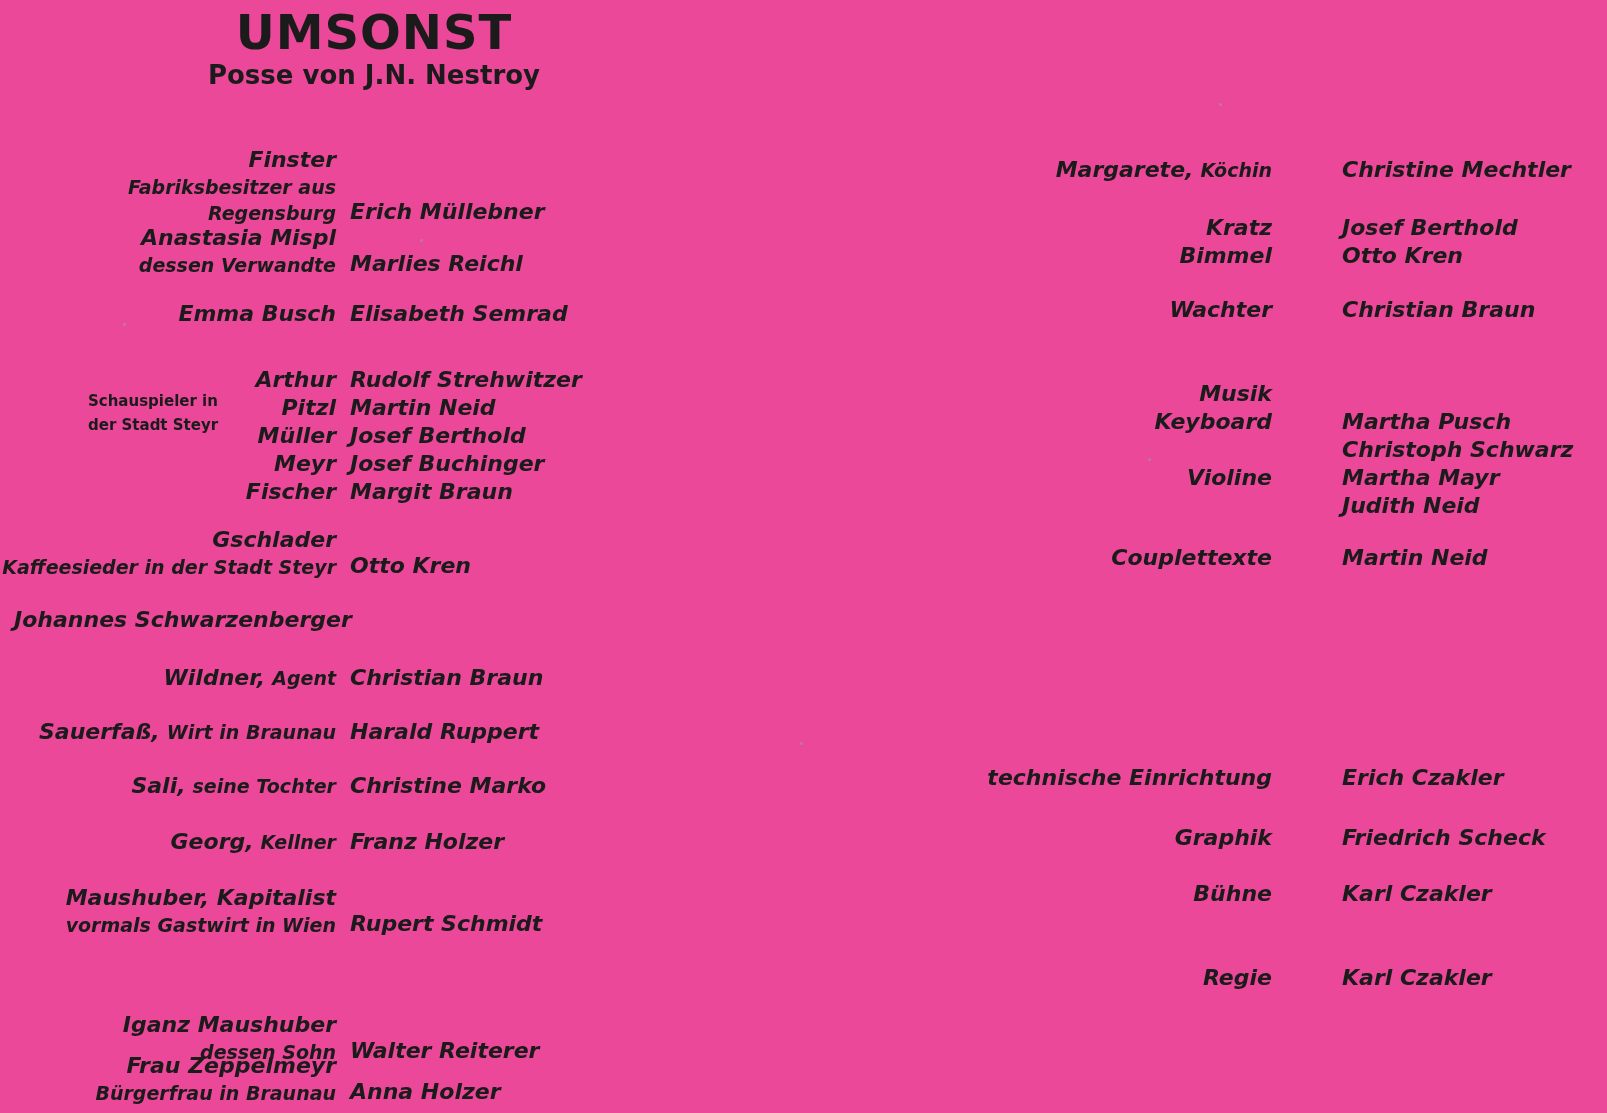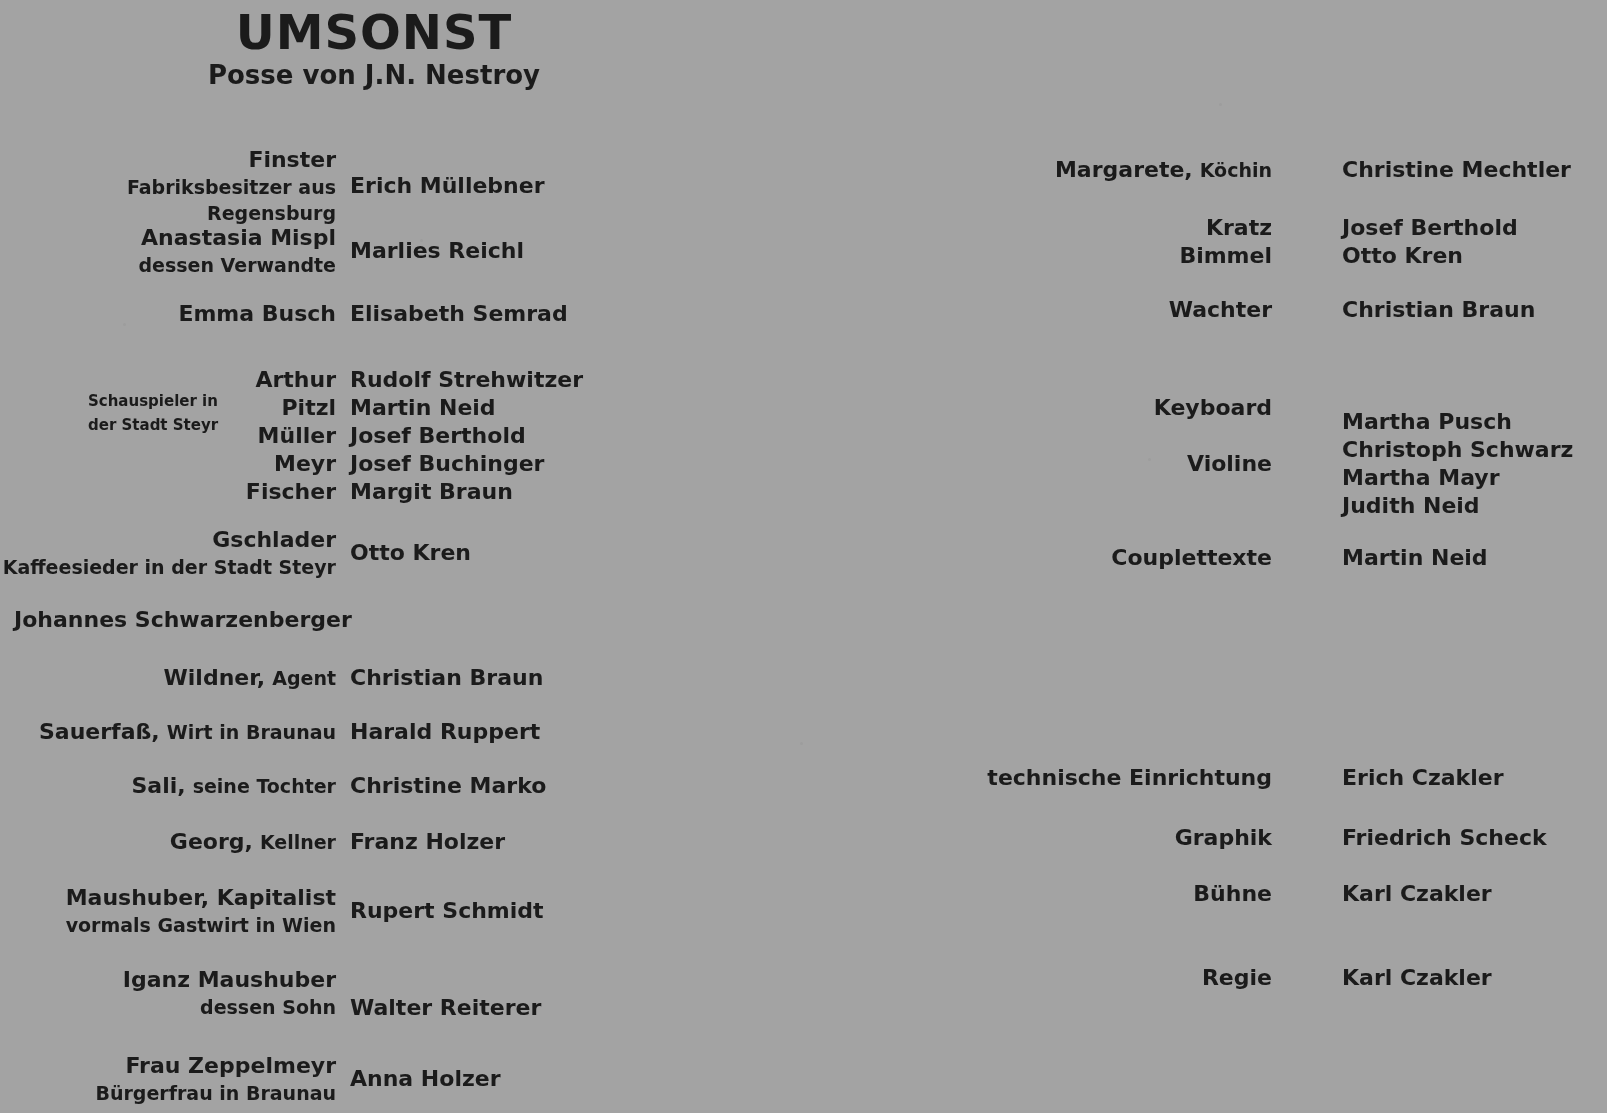--- a/index.html
+++ b/index.html
@@ -1,25 +1,25 @@
 <!DOCTYPE html>
 <html><head>
 <meta charset="utf-8">
 <style>
   html,body{margin:0;padding:0;background:#ffffff;}
   .page{
-    position:relative;width:1607px;height:1113px;background:#a3a3a3;
+    position:relative;width:1607px;height:1113px;background:#ec4899;
     color:#1b1b1b;font-family:"DejaVu Sans",sans-serif;font-weight:600;
     overflow:hidden;
   }
   .title-wrap{position:absolute;left:374px;top:6px;transform:translateX(-50%);text-align:center;white-space:nowrap;}
   .title{font-size:48px;line-height:52px;letter-spacing:1px;}
   .subtitle{font-size:26px;line-height:30px;margin-top:2px;}
 
-  .row{position:absolute;display:flex;align-items:center;}
+  .row{position:absolute;display:flex;align-items:flex-end;font-style:italic;}
   .row.left{left:0;}
   .row.left .role-cell{width:336px;}
   .row.left .name-cell{margin-left:14px;}
   .row.right{left:984px;gap:40px;}
   .row.right .role-cell{width:288px;}
   .row.right .name-cell{margin-left:30px;}
 
   .role-cell{text-align:right;font-size:22px;line-height:28px;}
   .name-cell{text-align:left;font-size:22px;line-height:28px;white-space:nowrap;}
   .small{font-size:19px;line-height:26px;}
@@ -126,21 +126,21 @@
   </div>
 
   <div class="row left" style="top:884px">
     <div class="role-cell">
       <div>Maushuber, Kapitalist</div>
       <div class="small">vormals Gastwirt in Wien</div>
     </div>
     <div class="name-cell">Rupert Schmidt</div>
   </div>
 
-  <div class="row left" style="top:964px">
+  <div class="row left" style="top:1007px">
     <div class="role-cell">
       <div>Iganz Maushuber</div>
       <div class="small">dessen Sohn</div>
     </div>
     <div class="name-cell align-sub">Walter Reiterer</div>
   </div>
 
   <div class="row left" style="top:1052px">
     <div class="role-cell">
       <div>Frau Zeppelmeyr</div>
@@ -169,20 +169,21 @@
 
   <div class="row right" style="top:296px">
     <div class="role-cell">
       <div>Wachter</div>
     </div>
     <div class="name-cell">Christian Braun</div>
   </div>
 
   <div class="row right" style="top:380px">
     <div class="role-cell">
+      <div class="line">Musik</div>
       <div class="line">Keyboard</div>
       <div class="line"></div>
       <div class="line">Violine</div>
       <div class="line"></div>
     </div>
     <div class="name-cell">
       <div class="line"></div>
       <div class="line">Martha Pusch</div>
       <div class="line">Christoph Schwarz</div>
       <div class="line">Martha Mayr</div>

